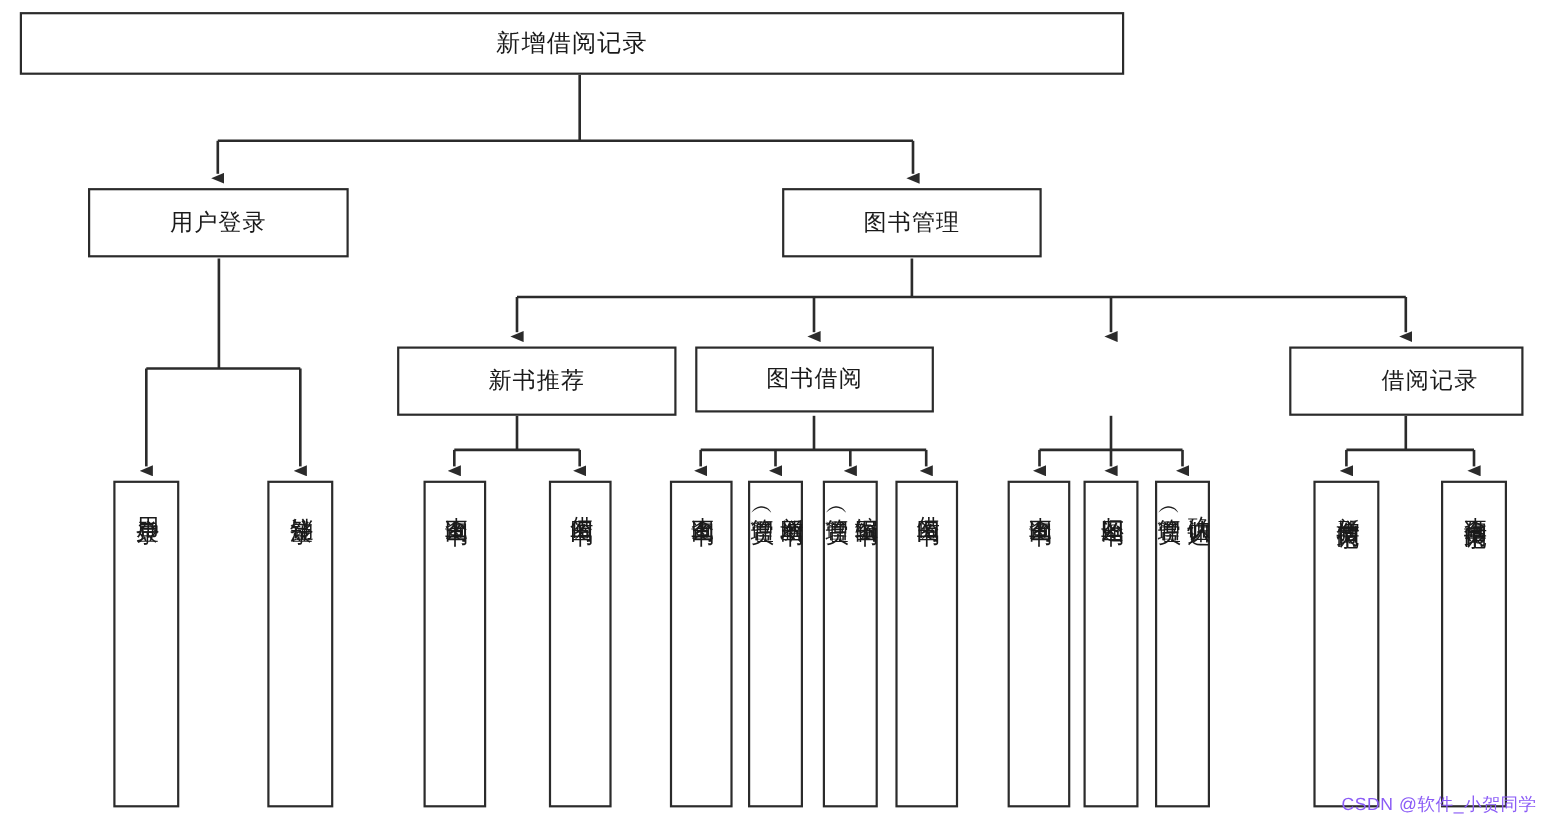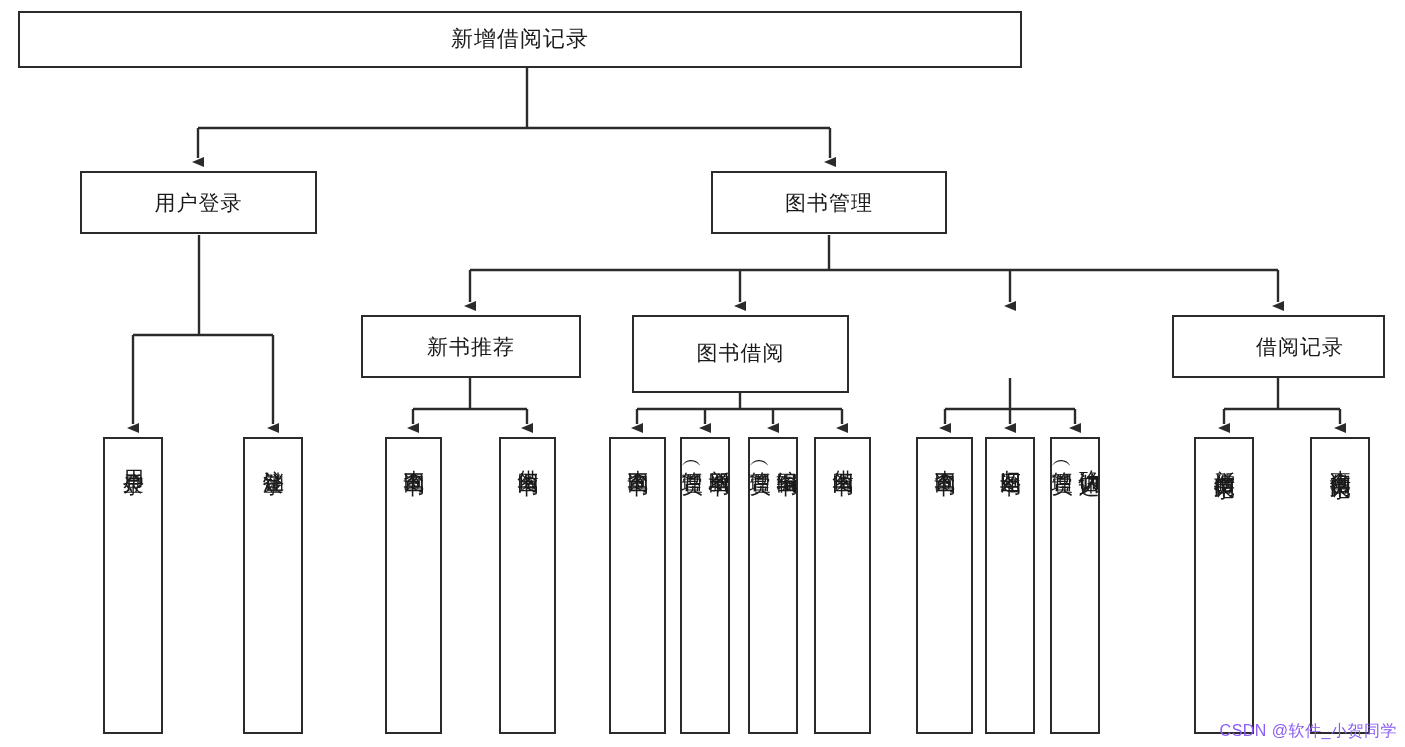--- a/index.html
+++ b/index.html
@@ -129,24 +129,24 @@
     <span class="lbl">新增借阅记录</span>
   </div>
 
   <div class="node h" style="left:80px; top:171px; width:237px; height:63px;">
     <span class="lbl">用户登录</span>
   </div>
   <div class="node h" style="left:711px; top:171px; width:236px; height:63px;">
     <span class="lbl">图书管理</span>
   </div>
 
-  <div class="node h" style="left:361px; top:315px; width:220px; height:63px;">
+  <div class="node h" style="left:361px; top:315px; width:254px; height:63px;">
     <span class="lbl">新书推荐</span>
   </div>
-  <div class="node h" style="left:632px; top:315px; width:217px; height:78px;font-family:Liberation Serif, serif;">
+  <div class="node h" style="left:632px; top:315px; width:217px; height:60px;">
     <span class="lbl">图书借阅</span>
   </div>
   <div class="node h" style="left:1172px; top:315px; width:213px; height:63px;padding-left:43px;">
     <span class="lbl">借阅记录</span>
   </div>
 
   <div class="node v" style="left:103px; top:437px; width:60px; height:297px;">
     <span class="lbl">用户登录</span>
   </div>
   <div class="node v" style="left:243px; top:437px; width:60px; height:297px;">

